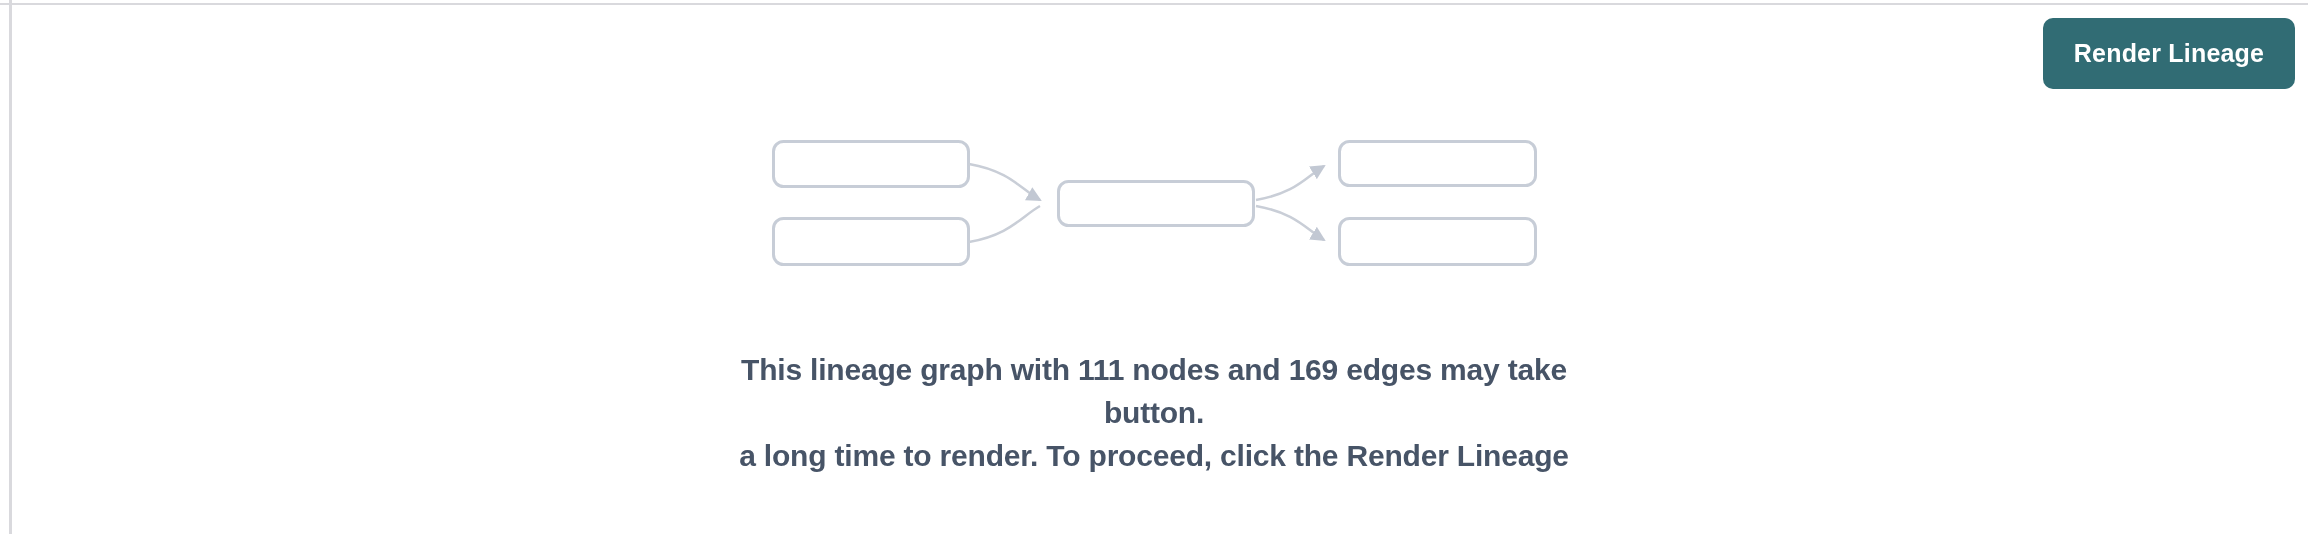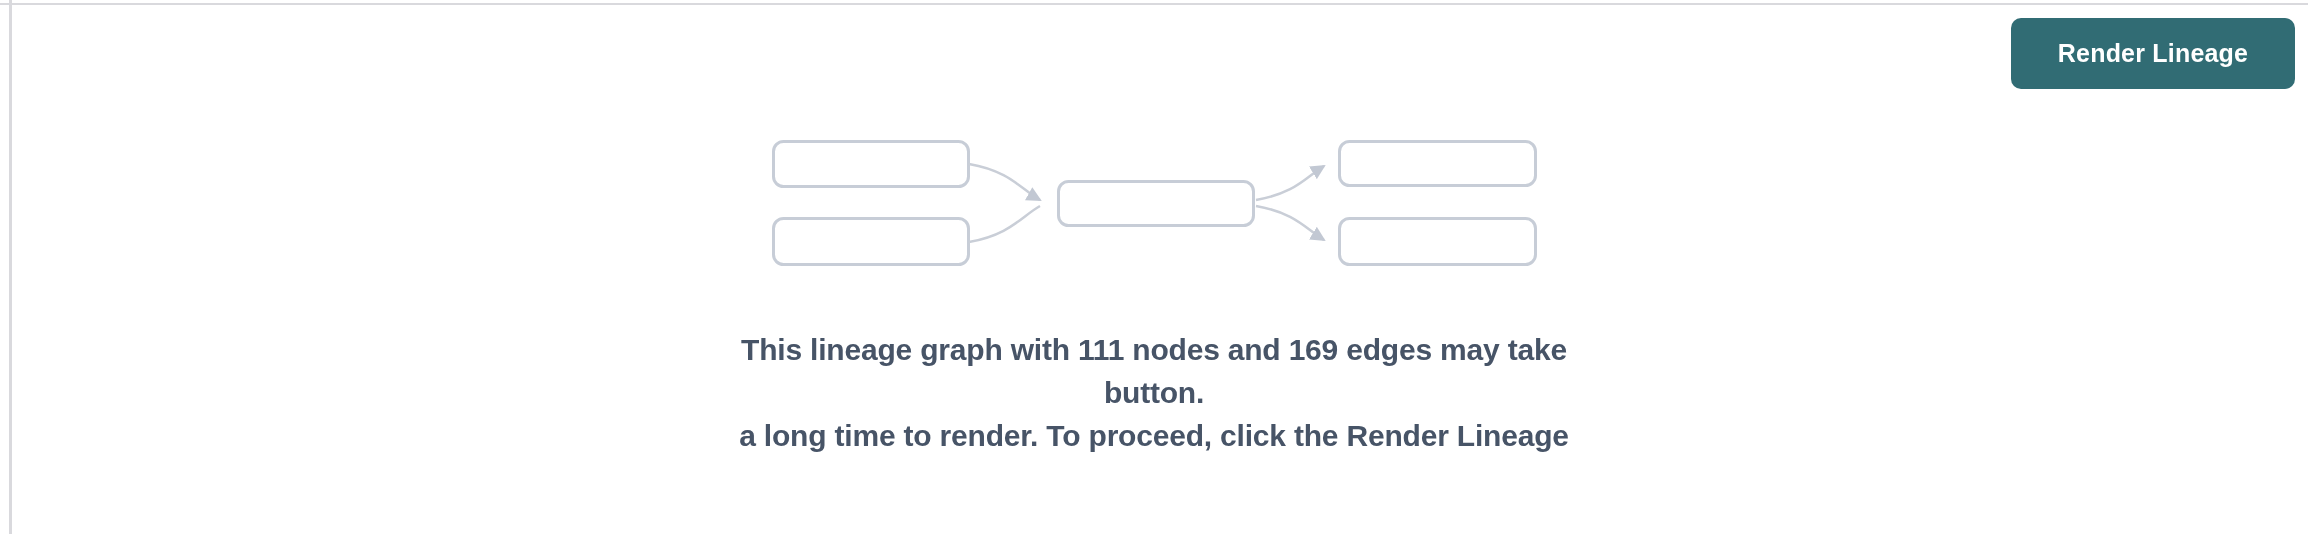--- a/index.html
+++ b/index.html
@@ -28,21 +28,21 @@
     left: 9px;
     top: 0;
     bottom: 0;
     width: 3px;
     background: #d9d9dd;
   }
   .render-btn {
     position: absolute;
     top: 18px;
     right: 13px;
-    width: 284px;
+    width: 252px;
     height: 71px;
     background: #316c74;
     color: #ffffff;
     border: none;
     border-radius: 10px;
     font-family: "Liberation Sans", sans-serif;
     font-size: 25px;
     font-weight: 700;
     letter-spacing: 0.2px;
     cursor: pointer;
@@ -64,21 +64,21 @@
     left: 50%;
     top: 140px;
     margin-left: -382px;
     width: 765px;
     height: 127px;
   }
   .message {
     position: absolute;
     left: 0;
     right: 0;
-    top: 328px;
+    top: 348px;
     text-align: center;
     color: #475467;
     font-size: 30px;
     line-height: 43px;
     font-weight: 700;
     letter-spacing: -0.2px;
   }
   .message .line {
     display: block;
     white-space: nowrap;

